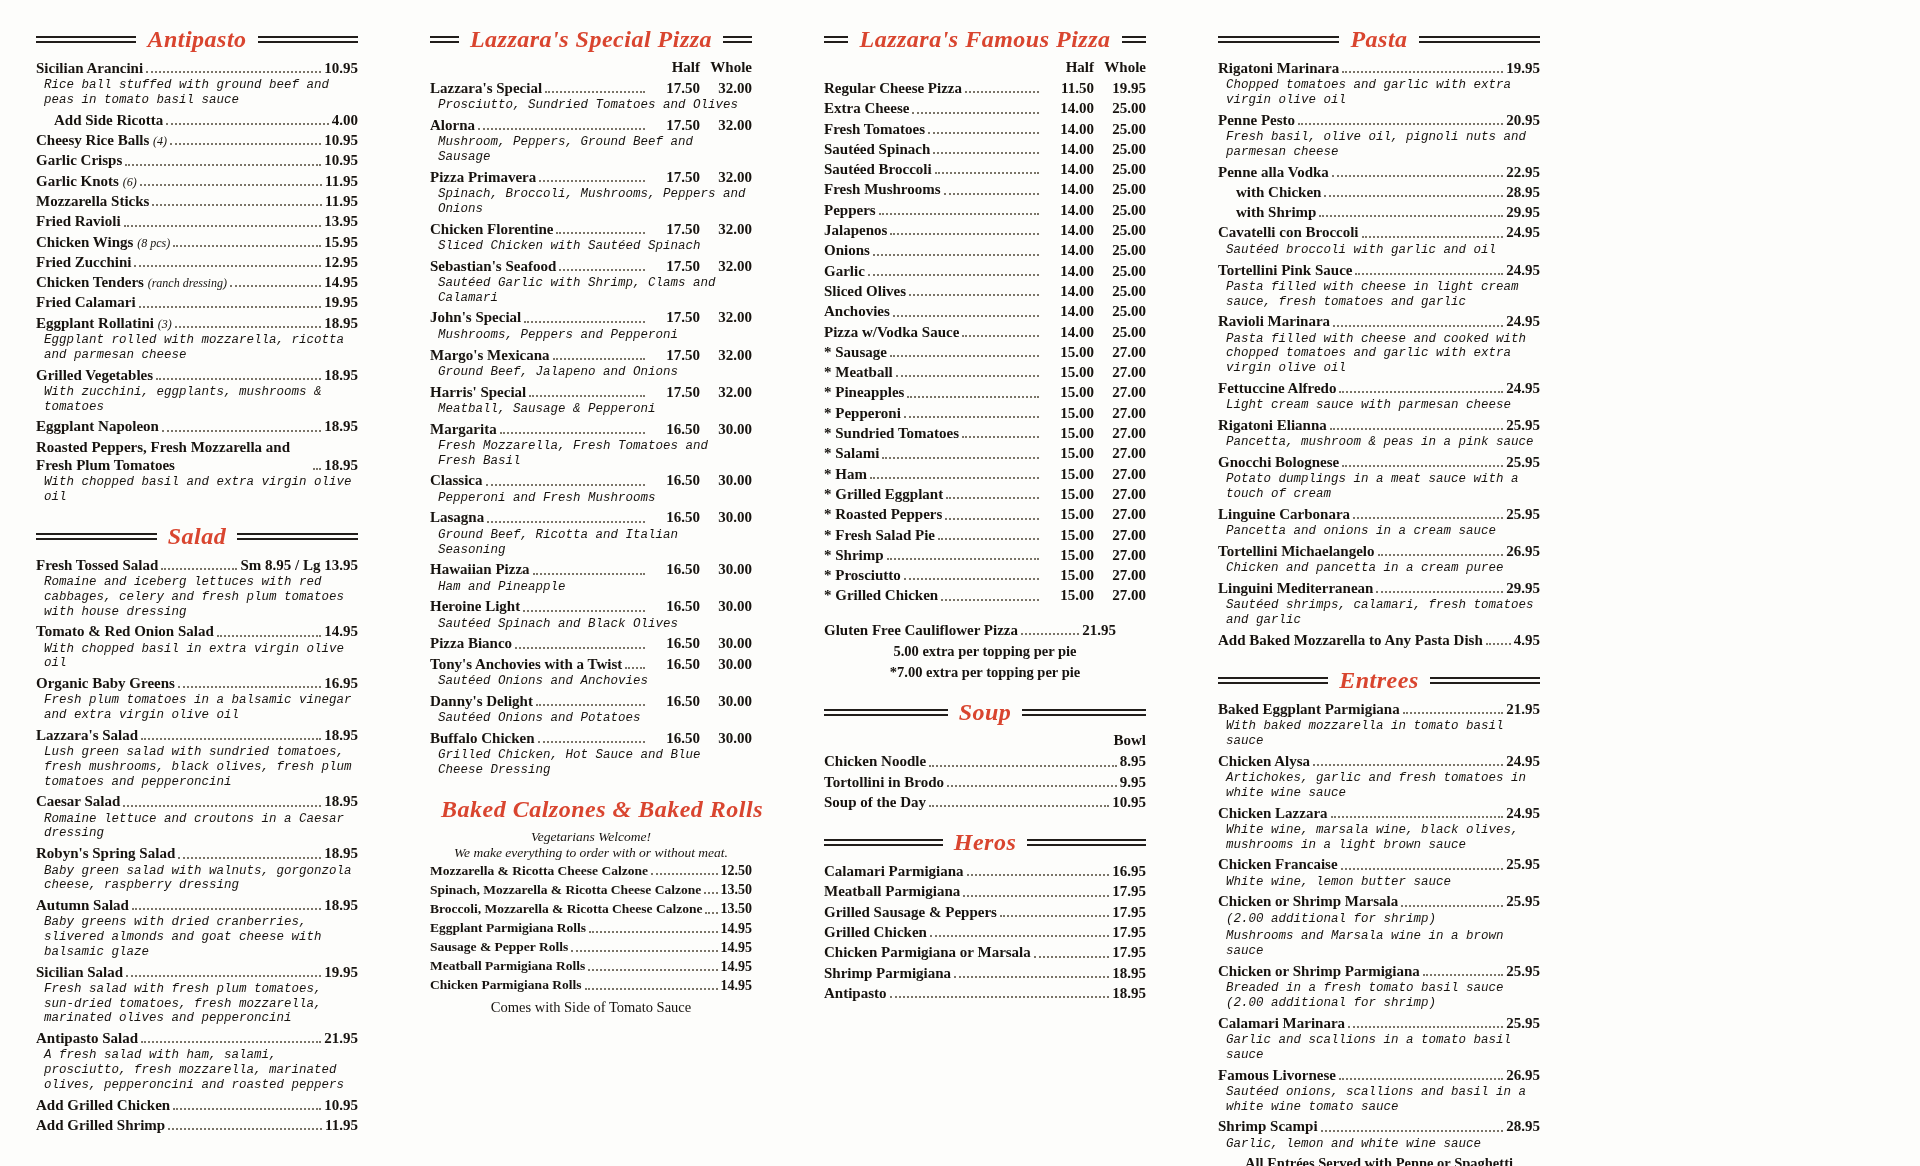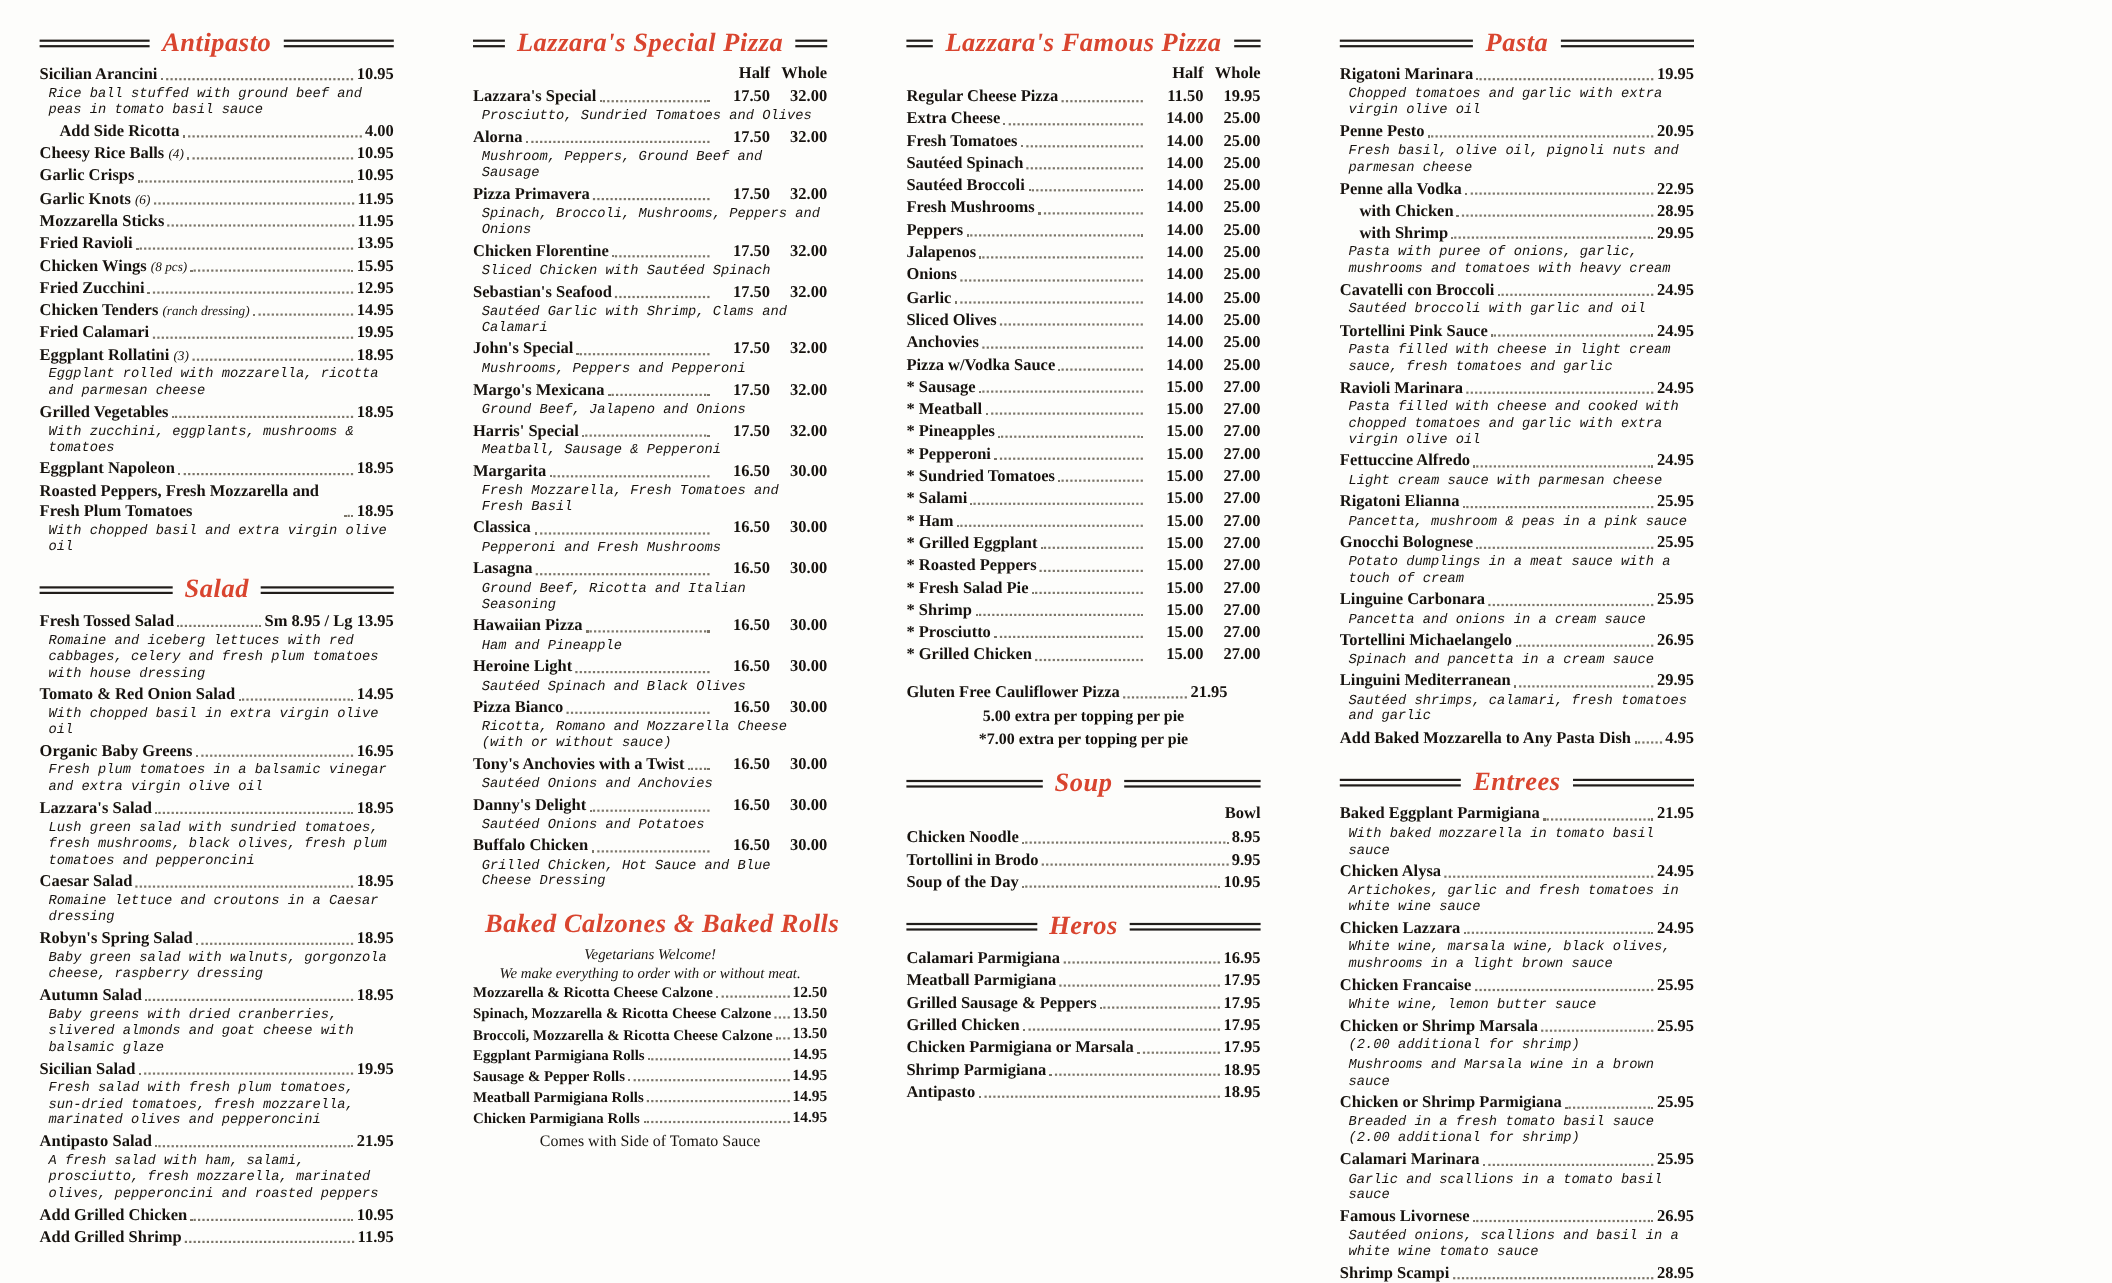--- a/index.html
+++ b/index.html
@@ -570,21 +570,20 @@
               <div class="row">
                 <span class="name">
                   <span>Pizza Bianco</span>
                   
                 </span>
                 <span class="leader"></span>
 
                 <span class="price pcol">16.50</span>
                 <span class="price pcol">30.00</span>
               </div>
-              <div class="desc">Ricotta, Romano and Mozzarella Cheese (with or without sauce)</div>
             </div>
         <div class="item">
               <div class="row">
                 <span class="name">
                   <span>Tony's Anchovies with a Twist</span>
                   
                 </span>
                 <span class="leader"></span>
 
                 <span class="price pcol">16.50</span>
@@ -1284,21 +1283,20 @@
         <div class="item indent">
               <div class="row">
                 <span class="name">
                   <span>with Shrimp</span>
                   
                 </span>
                 <span class="leader"></span>
                 <span class="price">29.95</span>
 
               </div>
-              <div class="desc">Pasta with puree of onions, garlic, mushrooms and tomatoes with heavy cream</div>
             </div>
         <div class="item">
               <div class="row">
                 <span class="name">
                   <span>Cavatelli con Broccoli</span>
                   
                 </span>
                 <span class="leader"></span>
                 <span class="price">24.95</span>
 
@@ -1380,21 +1378,21 @@
         <div class="item">
               <div class="row">
                 <span class="name">
                   <span>Tortellini Michaelangelo</span>
                   
                 </span>
                 <span class="leader"></span>
                 <span class="price">26.95</span>
 
               </div>
-              <div class="desc">Spinach and pancetta in a cream sauce</div>
+              <div class="desc">Chicken and pancetta in a cream puree</div>
             </div>
         <div class="item">
               <div class="row">
                 <span class="name">
                   <span>Linguini Mediterranean</span>
                   
                 </span>
                 <span class="leader"></span>
                 <span class="price">29.95</span>
 

